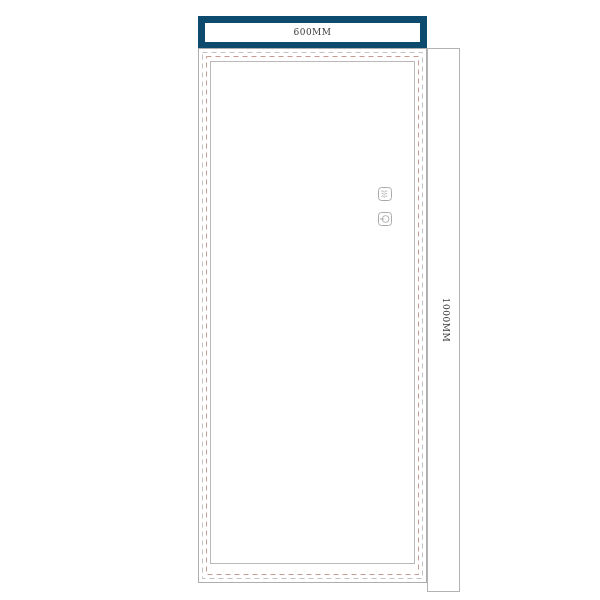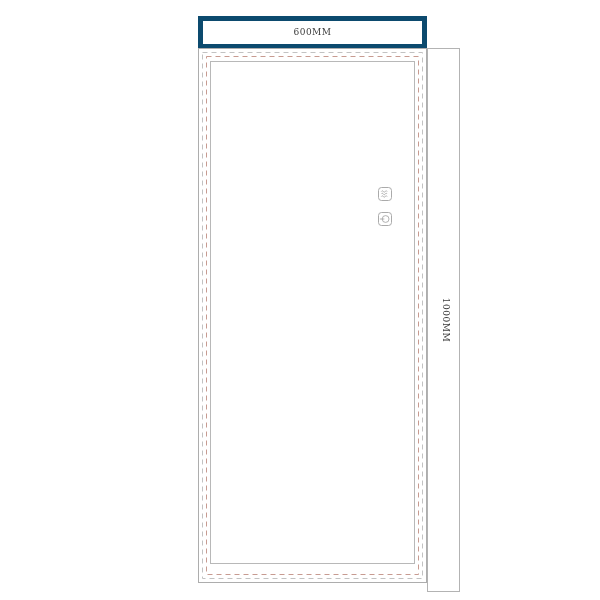--- a/index.html
+++ b/index.html
@@ -17,21 +17,21 @@
   }
   .canvas * { box-sizing: border-box; }
 
   
   .dim-box-top {
     position: absolute;
     left: 198px;
     top: 16px;
     width: 229px;
     height: 33px;
-    border: 5px solid #0c4a6e;
+    border: 7px solid #0c4a6e;
     display: flex;
     align-items: center;
     justify-content: center;
   }
   .dim-label {
     font-size: 9px;
     color: #3c3c3c;
     letter-spacing: 0.5px;
     line-height: 1;
     user-select: none;

